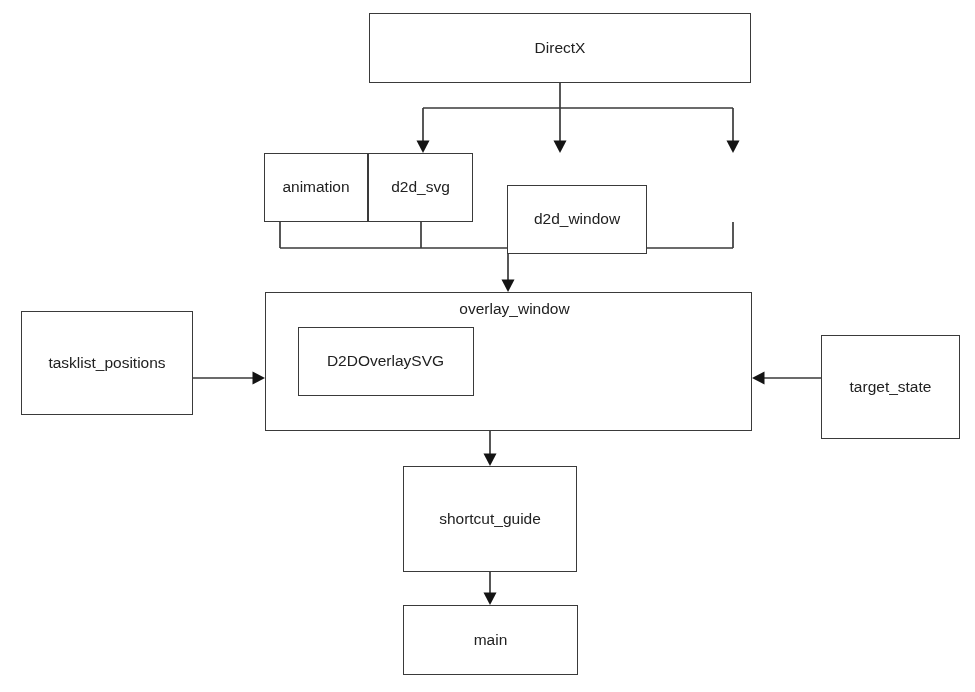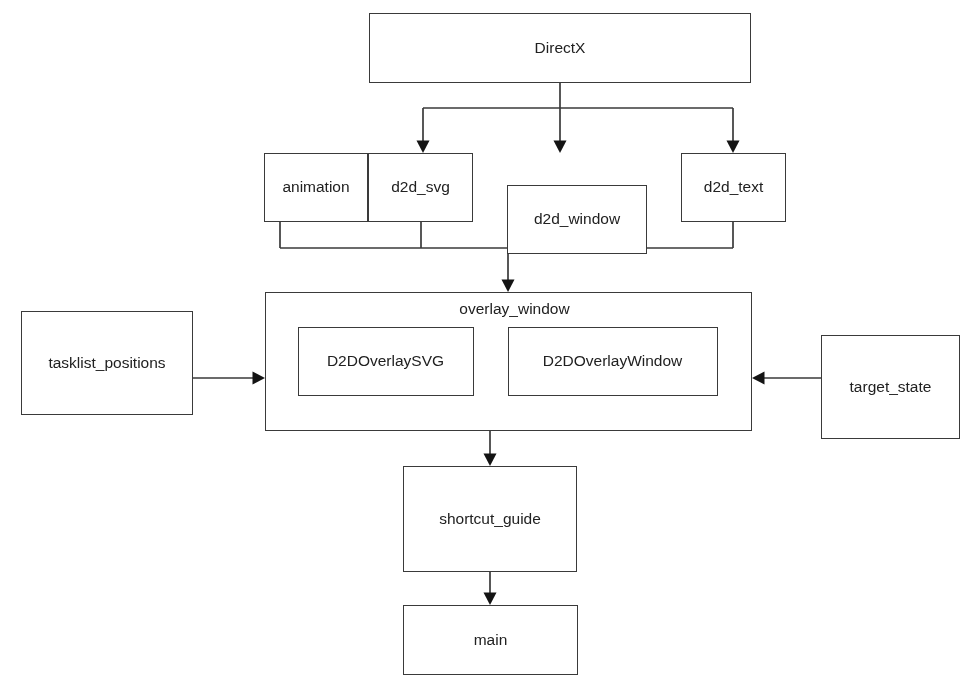--- a/index.html
+++ b/index.html
@@ -113,31 +113,25 @@
   </div>
 
   <div class="node" style="left:368px; top:153px; width:105px; height:69px;">
     <span>d2d_svg</span>
   </div>
 
   <div class="node" style="left:507px; top:153px; width:140px; height:69px;margin-top:32px;">
     <span>d2d_window</span>
   </div>
 
-  <div class="node" style="left:681px; top:153px; width:105px; height:69px;">
-    <span>d2d_text</span>
-  </div>
 
   <div class="node container" style="left:265px; top:292px; width:487px; height:139px;">
     <div class="container-title">overlay_window</div>
     <div class="node" style="left:31.5px; top:33.5px; width:176px; height:69px;">
       <span>D2DOverlaySVG</span>
-    </div>
-    <div class="node" style="left:241.5px; top:33.5px; width:210px; height:69px;">
-      <span>D2DOverlayWindow</span>
     </div>
   </div>
 
   <div class="node" style="left:21px; top:311px; width:172px; height:104px;">
     <span>tasklist_positions</span>
   </div>
 
   <div class="node" style="left:821px; top:326px; width:139px; height:104px;margin-top:9px;">
     <span>target_state</span>
   </div>

